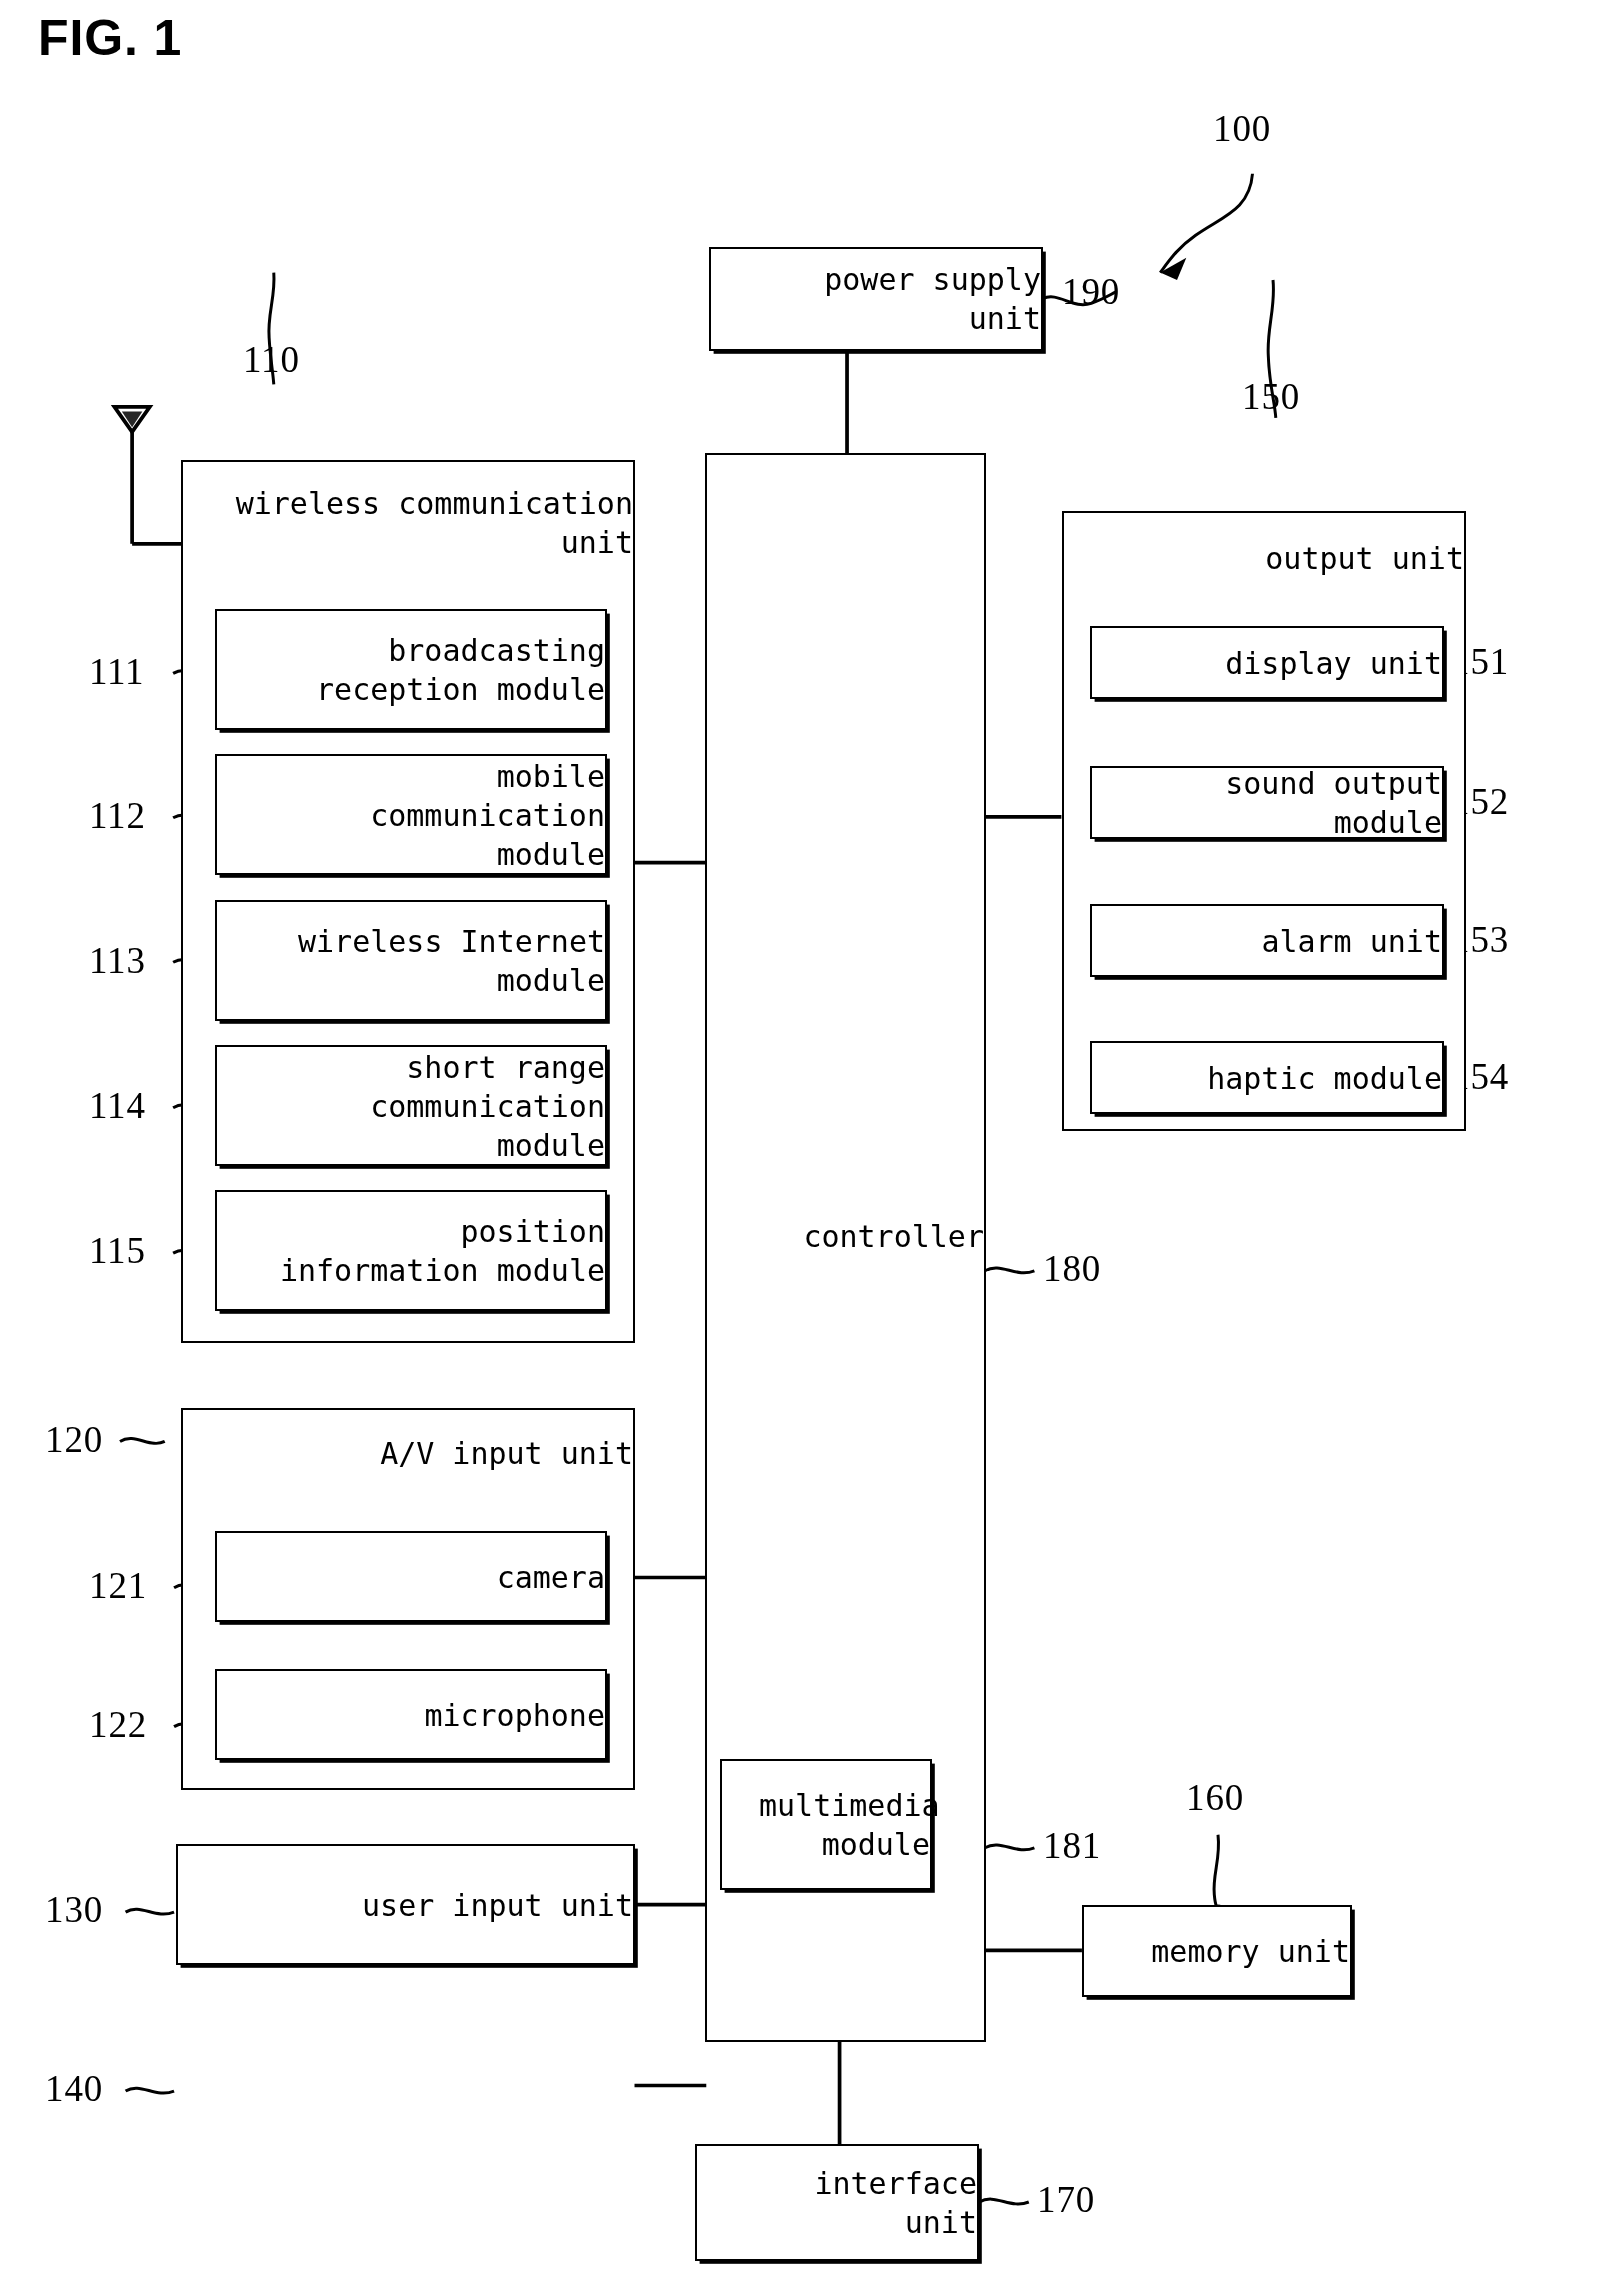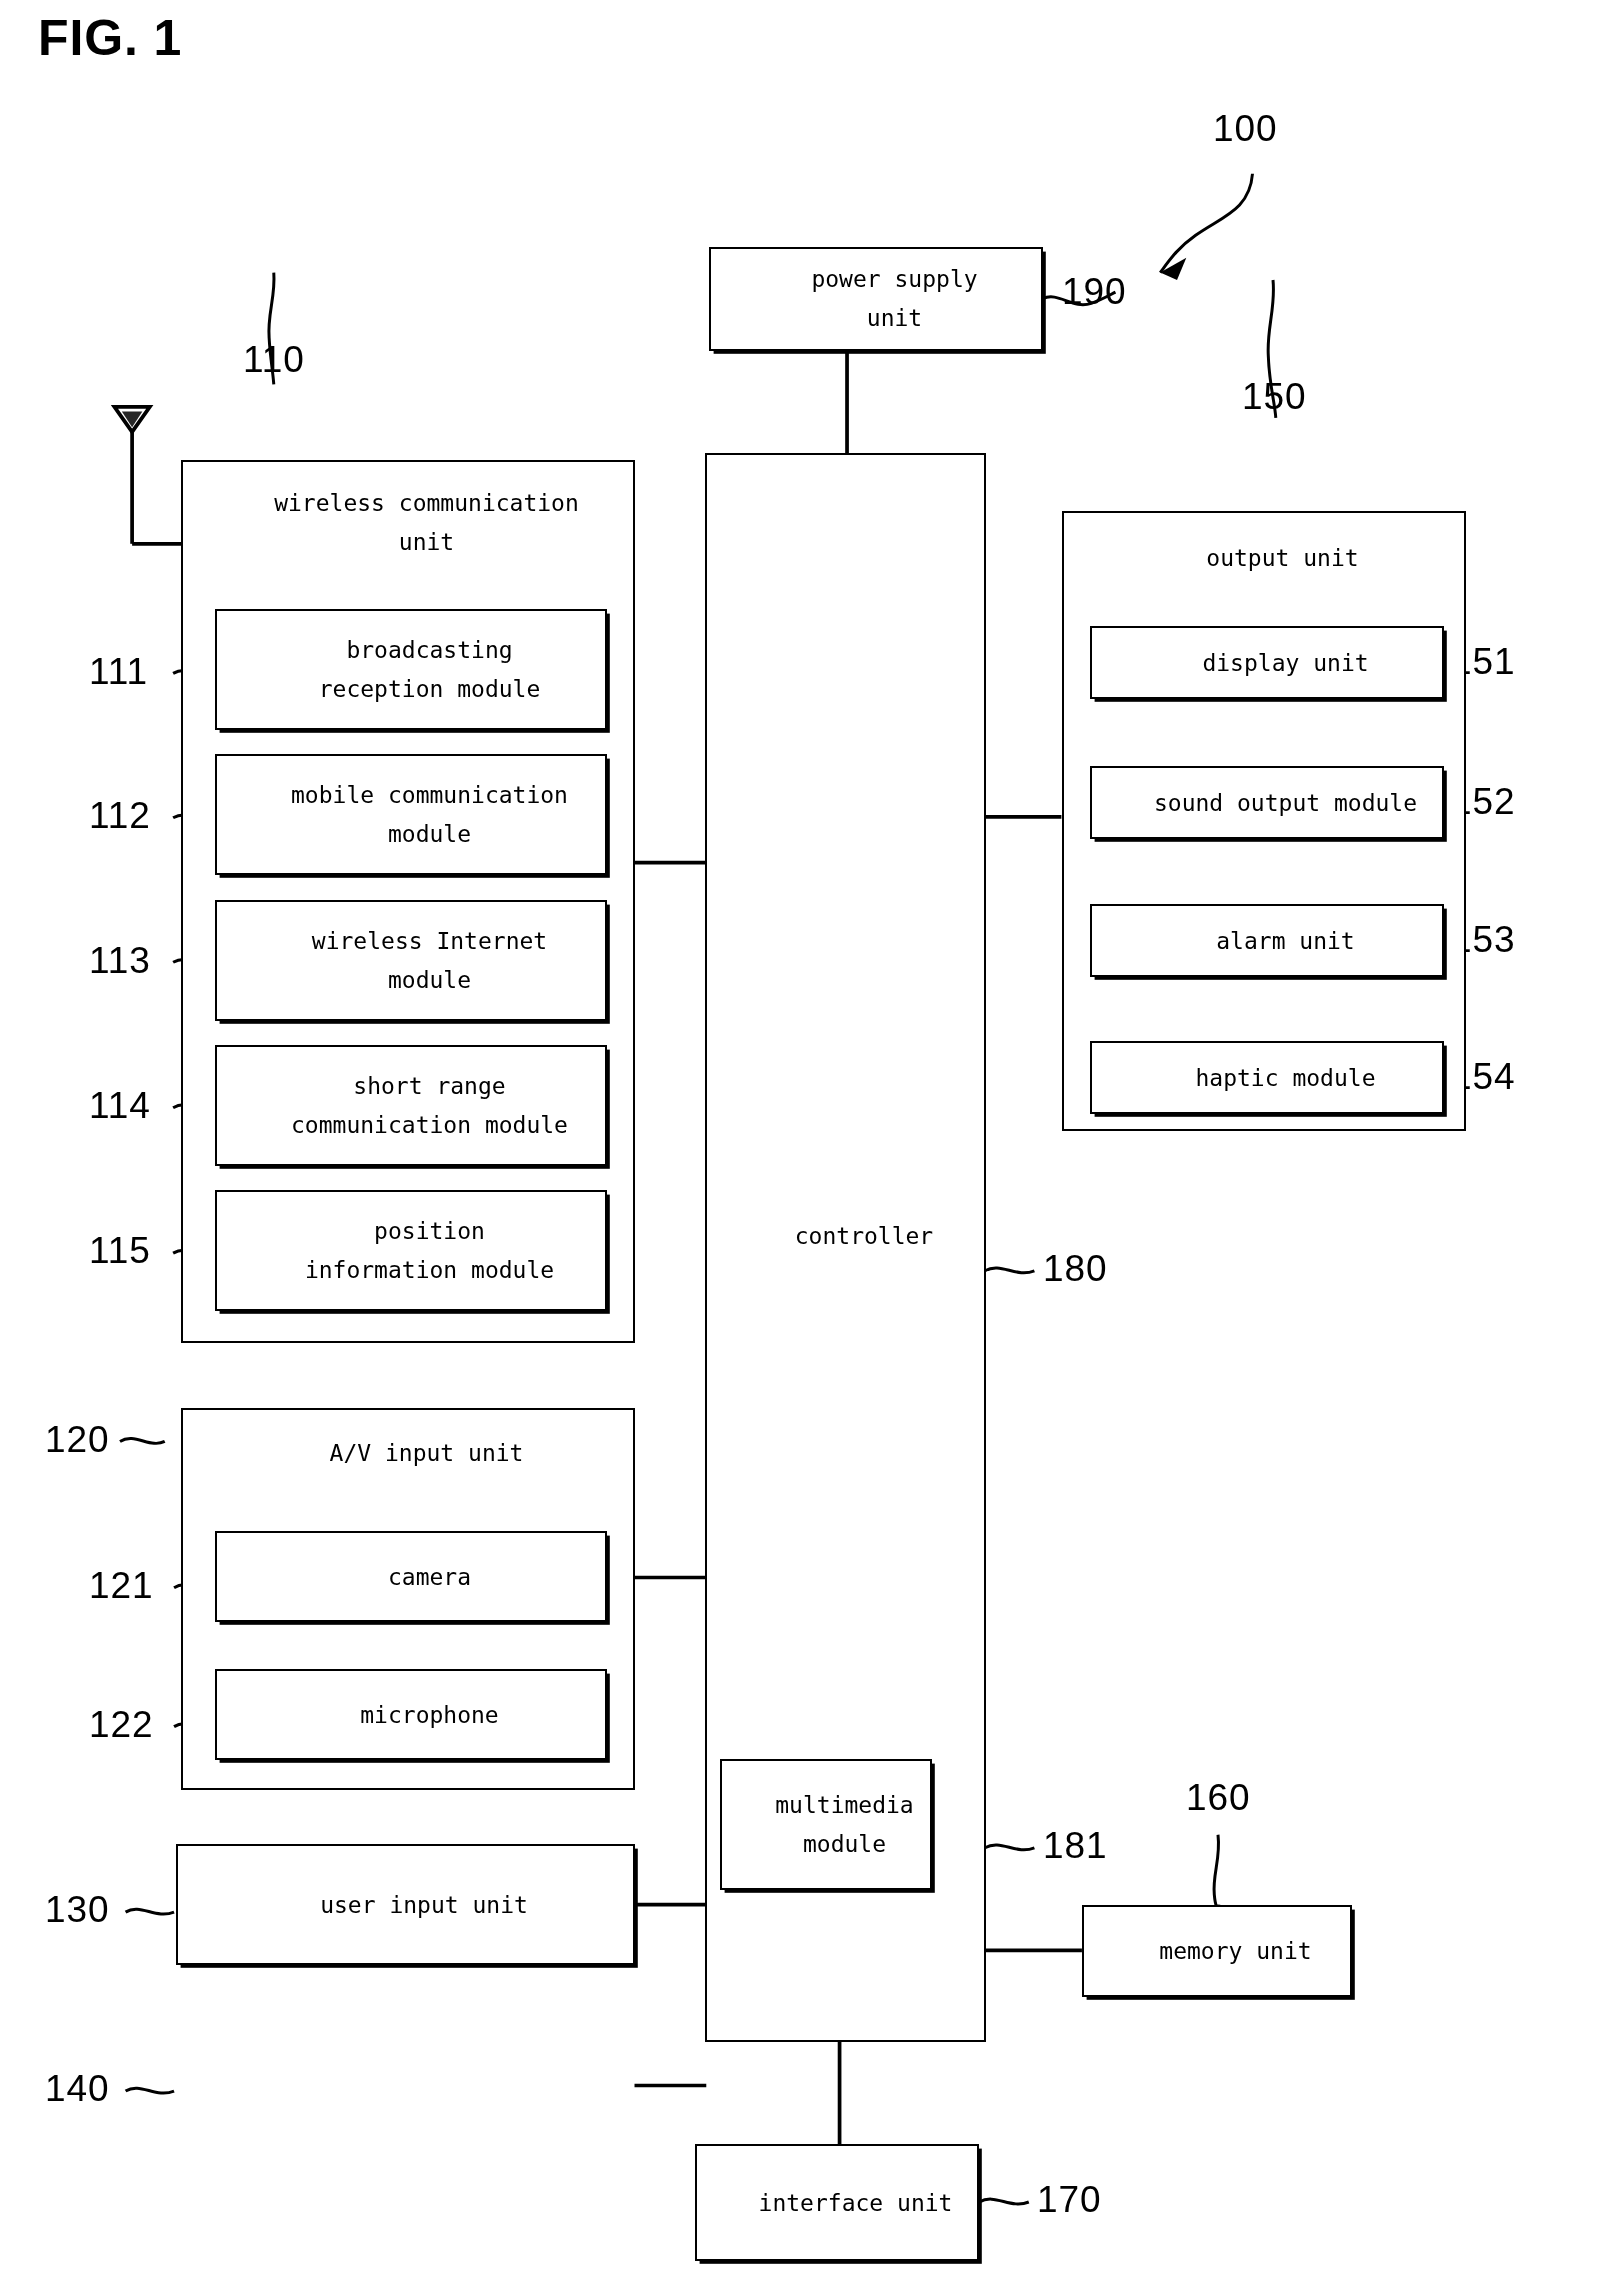--- a/index.html
+++ b/index.html
@@ -27,39 +27,39 @@
     border:2.8px solid #000;
     box-sizing:border-box;
     background:#fff;
     box-shadow:3.7px 3.7px 0 -0.9px #000;
   }
   .box.outer { box-shadow:none; border-width:2.8px; }
 
   .lbl {
     position:absolute;
     left:0; right:0;
-    text-align:center;
-    font-size:23px;
+    text-align:right;
+    font-size:30px;
     line-height:39px;
     letter-spacing:0px;
     white-space:pre-line;
     margin-left:37px;
   }
   .lbl.center {
     top:50%;
     transform:translateY(-50%);
   }
   .lbl.top { }
 
   .refnum {
     position:absolute;
     font-size:37px;
     line-height:37px;
     letter-spacing:0.9px;
-    font-family:Liberation Sans, sans-serif;
+    font-family:Liberation Serif, serif;
     white-space:nowrap;
   }
 </style>
 </head>
 <body>
 
 <div id="fig-root">
 
   <div class="fig-title">FIG. 1</div>
 

